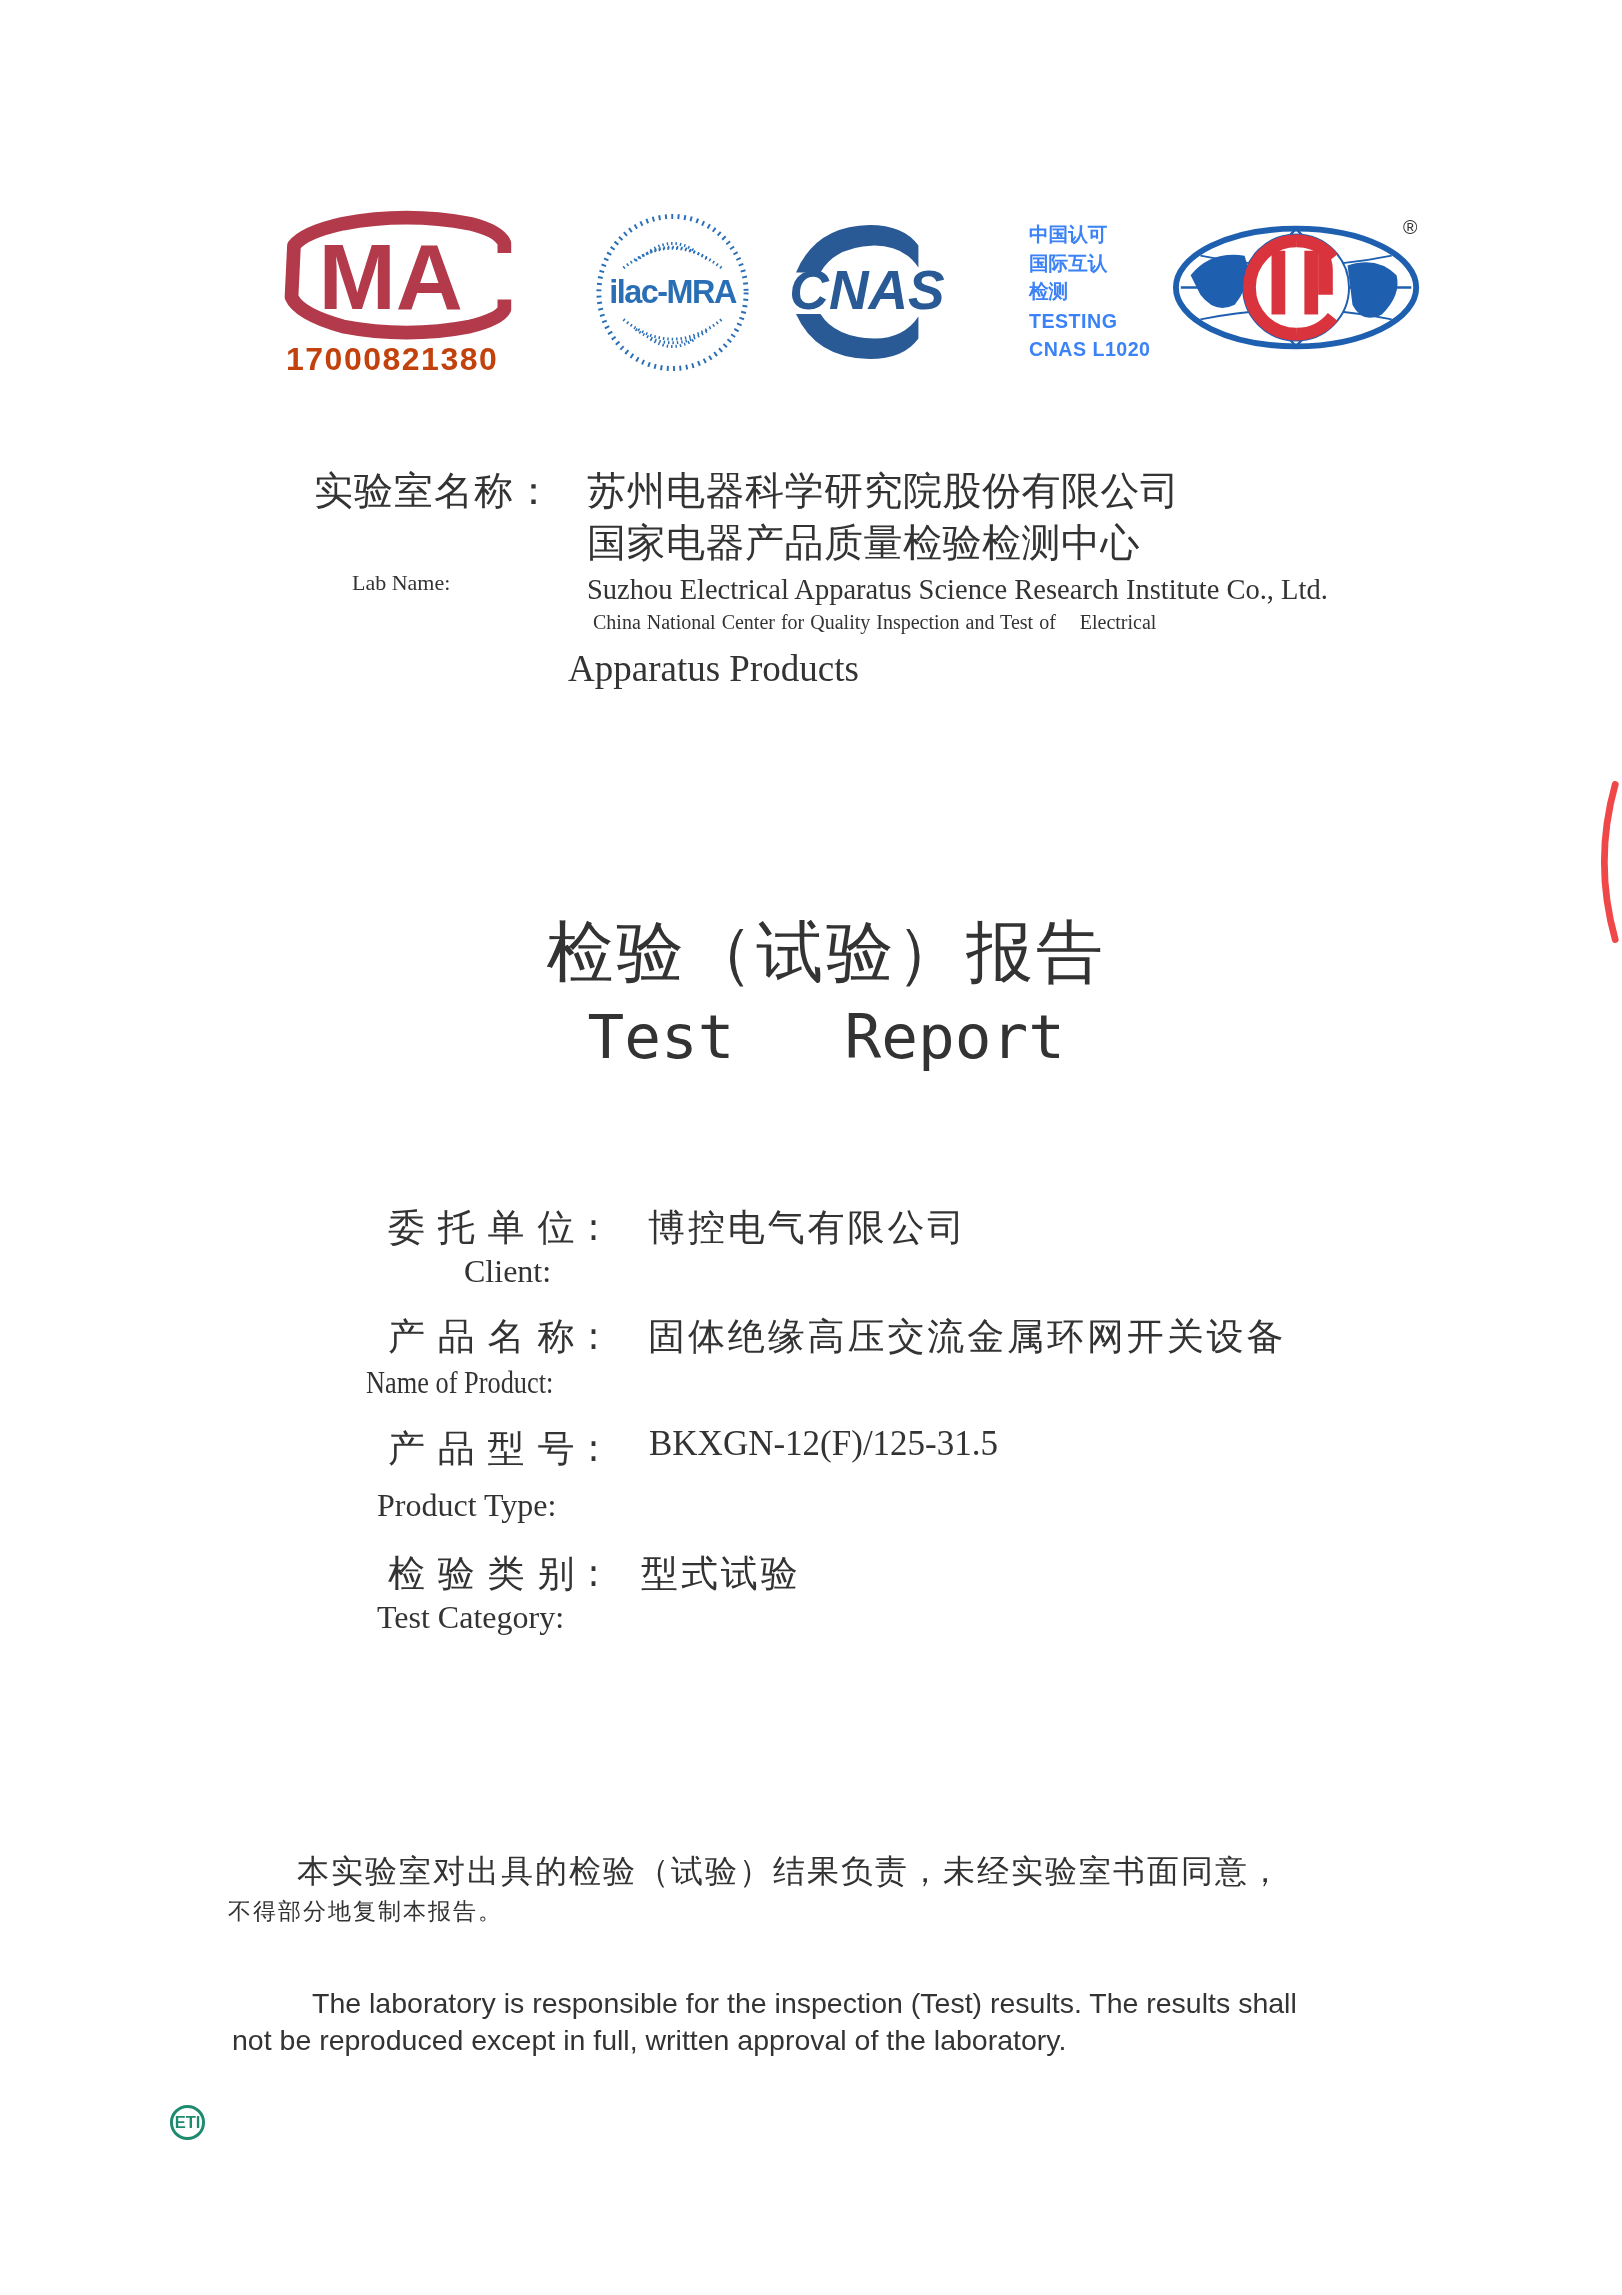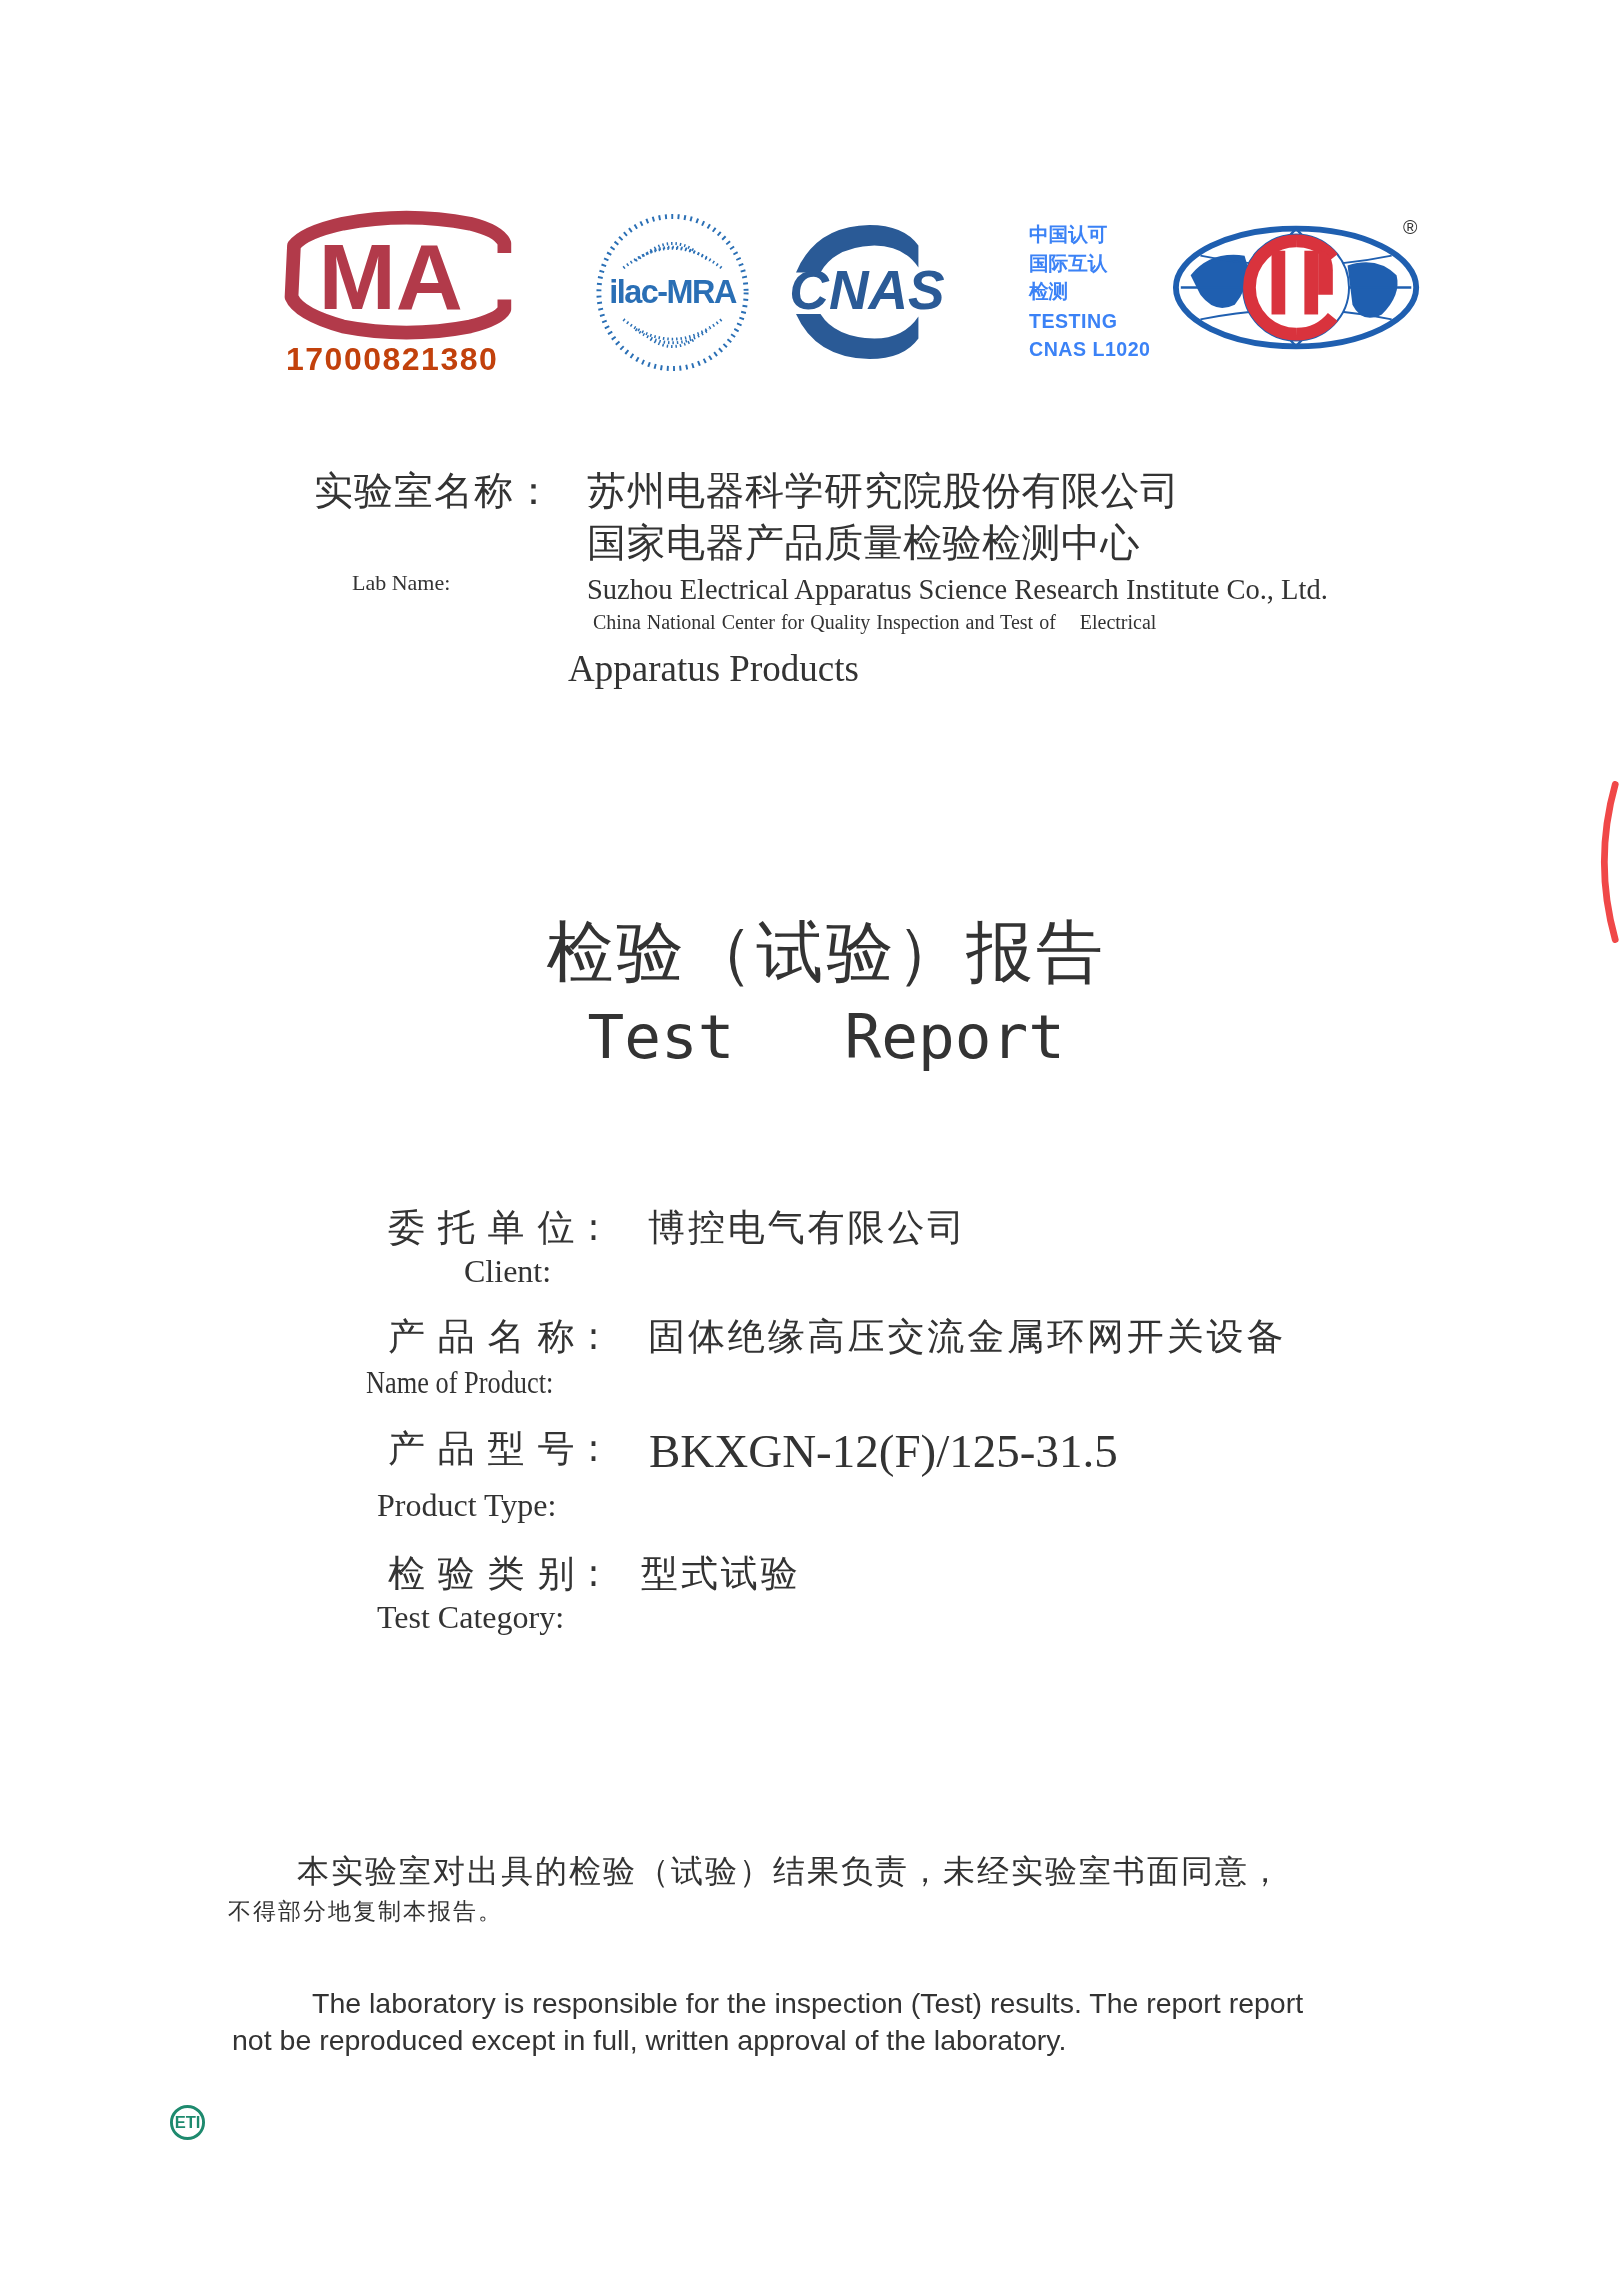--- a/index.html
+++ b/index.html
@@ -37,21 +37,21 @@
   .field-label-cn { font-size: 37px; letter-spacing: 12.8px; }
   .field-value-cn { font-size: 37px; letter-spacing: 2.9px; }
   .field-label-en { font-size: 32px; }
   #f1-label { left: 388px; top: 1203px; }
   #f1-value { left: 648px; top: 1203px; }
   #f1-en { left: 464px; top: 1253px; }
   #f2-label { left: 388px; top: 1312px; }
   #f2-value { left: 648px; top: 1312px; }
   #f2-en { left: 366px; top: 1365px; font-size: 31px; transform: scaleX(0.85); transform-origin: left; }
   #f3-label { left: 388px; top: 1424px; }
-  #f3-value { left: 649px; top: 1424px; font-size: 47px; letter-spacing: 0; }
+  #f3-value { left: 649px; top: 1424px; font-size: 35px; letter-spacing: 0; }
   #f3-en { left: 377px; top: 1487px; }
   #f4-label { left: 388px; top: 1549px; }
   #f4-value { left: 641px; top: 1549px; }
   #f4-en { left: 377px; top: 1599px; }
 
   
   #disc-cn-1 { left: 297px; top: 1850px; font-size: 32px; letter-spacing: 2px; }
   #disc-cn-2 { left: 228px; top: 1896px; font-size: 23px; letter-spacing: 2px; }
   #disc-en-1 { left: 312px; top: 1987px; font-size: 28.5px; }
   #disc-en-2 { left: 232px; top: 2024px; font-size: 28.5px; }
@@ -141,21 +141,21 @@
 <div class="abs cjk field-label-cn" id="f3-label">产品型号:</div>
 <div class="abs serif field-value-cn" id="f3-value">BKXGN-12(F)/125-31.5</div>
 <div class="abs serif field-label-en" id="f3-en">Product Type:</div>
 
 <div class="abs cjk field-label-cn" id="f4-label">检验类别:</div>
 <div class="abs cjk field-value-cn" id="f4-value">型式试验</div>
 <div class="abs serif field-label-en" id="f4-en">Test Category:</div>
 
 <div class="abs cjk" id="disc-cn-1">本实验室对出具的检验（试验）结果负责，未经实验室书面同意，</div>
 <div class="abs cjk" id="disc-cn-2">不得部分地复制本报告。</div>
-<div class="abs sans" id="disc-en-1">The laboratory is responsible for the inspection (Test) results. The report report</div>
+<div class="abs sans" id="disc-en-1">The laboratory is responsible for the inspection (Test) results. The results shall</div>
 <div class="abs sans" id="disc-en-2">not be reproduced except in full, written approval of the laboratory.</div>
 
 <div class="abs" id="eti-logo">
   <svg width="37" height="37" viewBox="0 0 76 76">
     <circle cx="38" cy="38" r="33" fill="none" stroke="#1e8a6e" stroke-width="6"></circle>
     <text x="38" y="50" text-anchor="middle" font-family="Liberation Sans, sans-serif" font-weight="bold" font-size="34" fill="#1e8a6e">ETI</text>
   </svg>
 </div>
 
 <div class="abs" id="seal-fragment">

